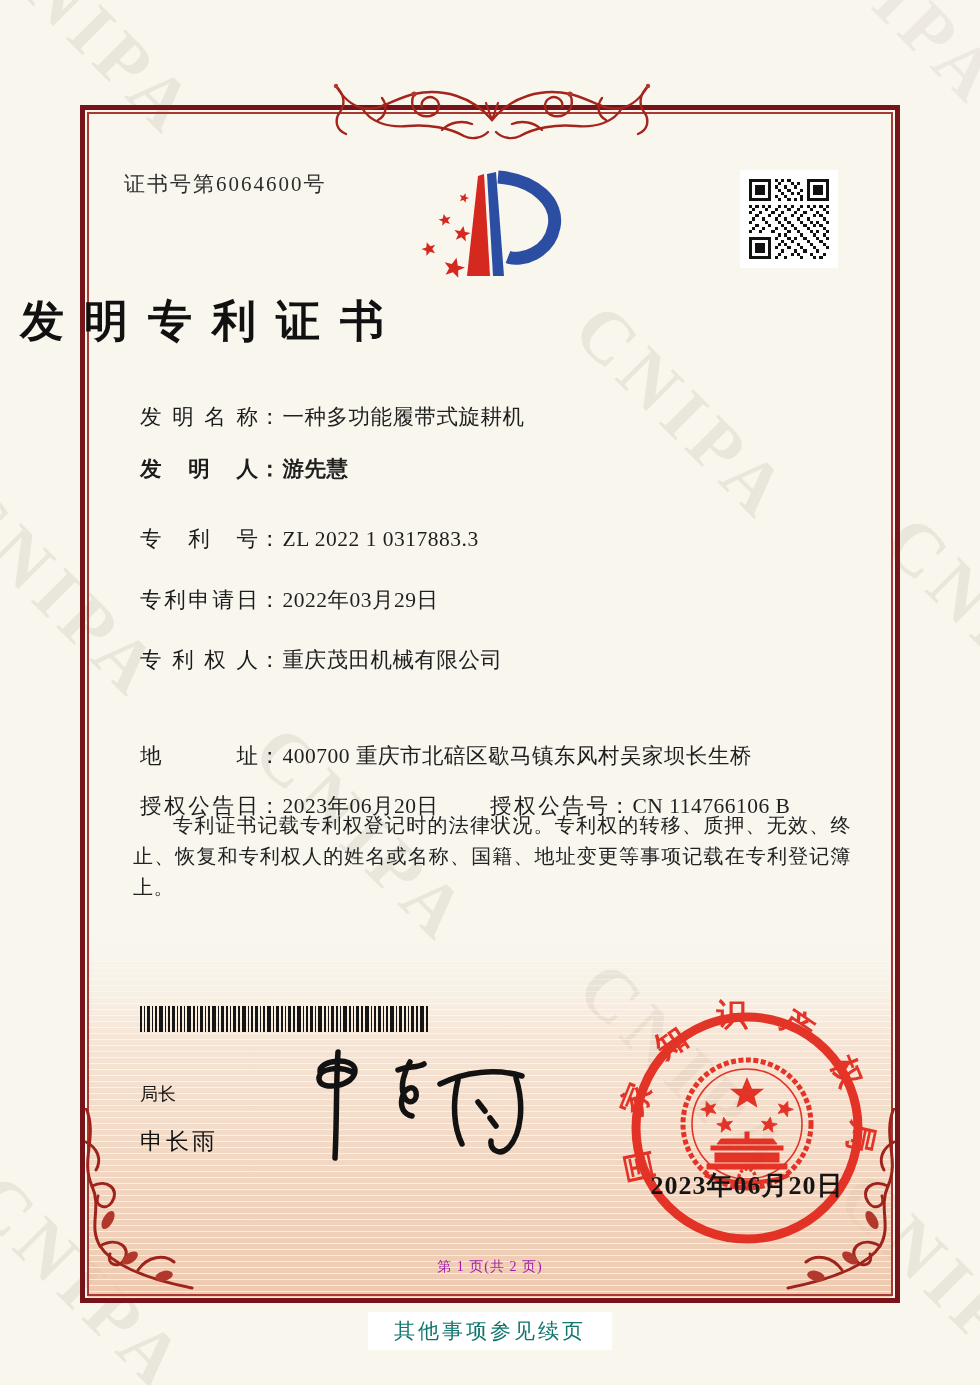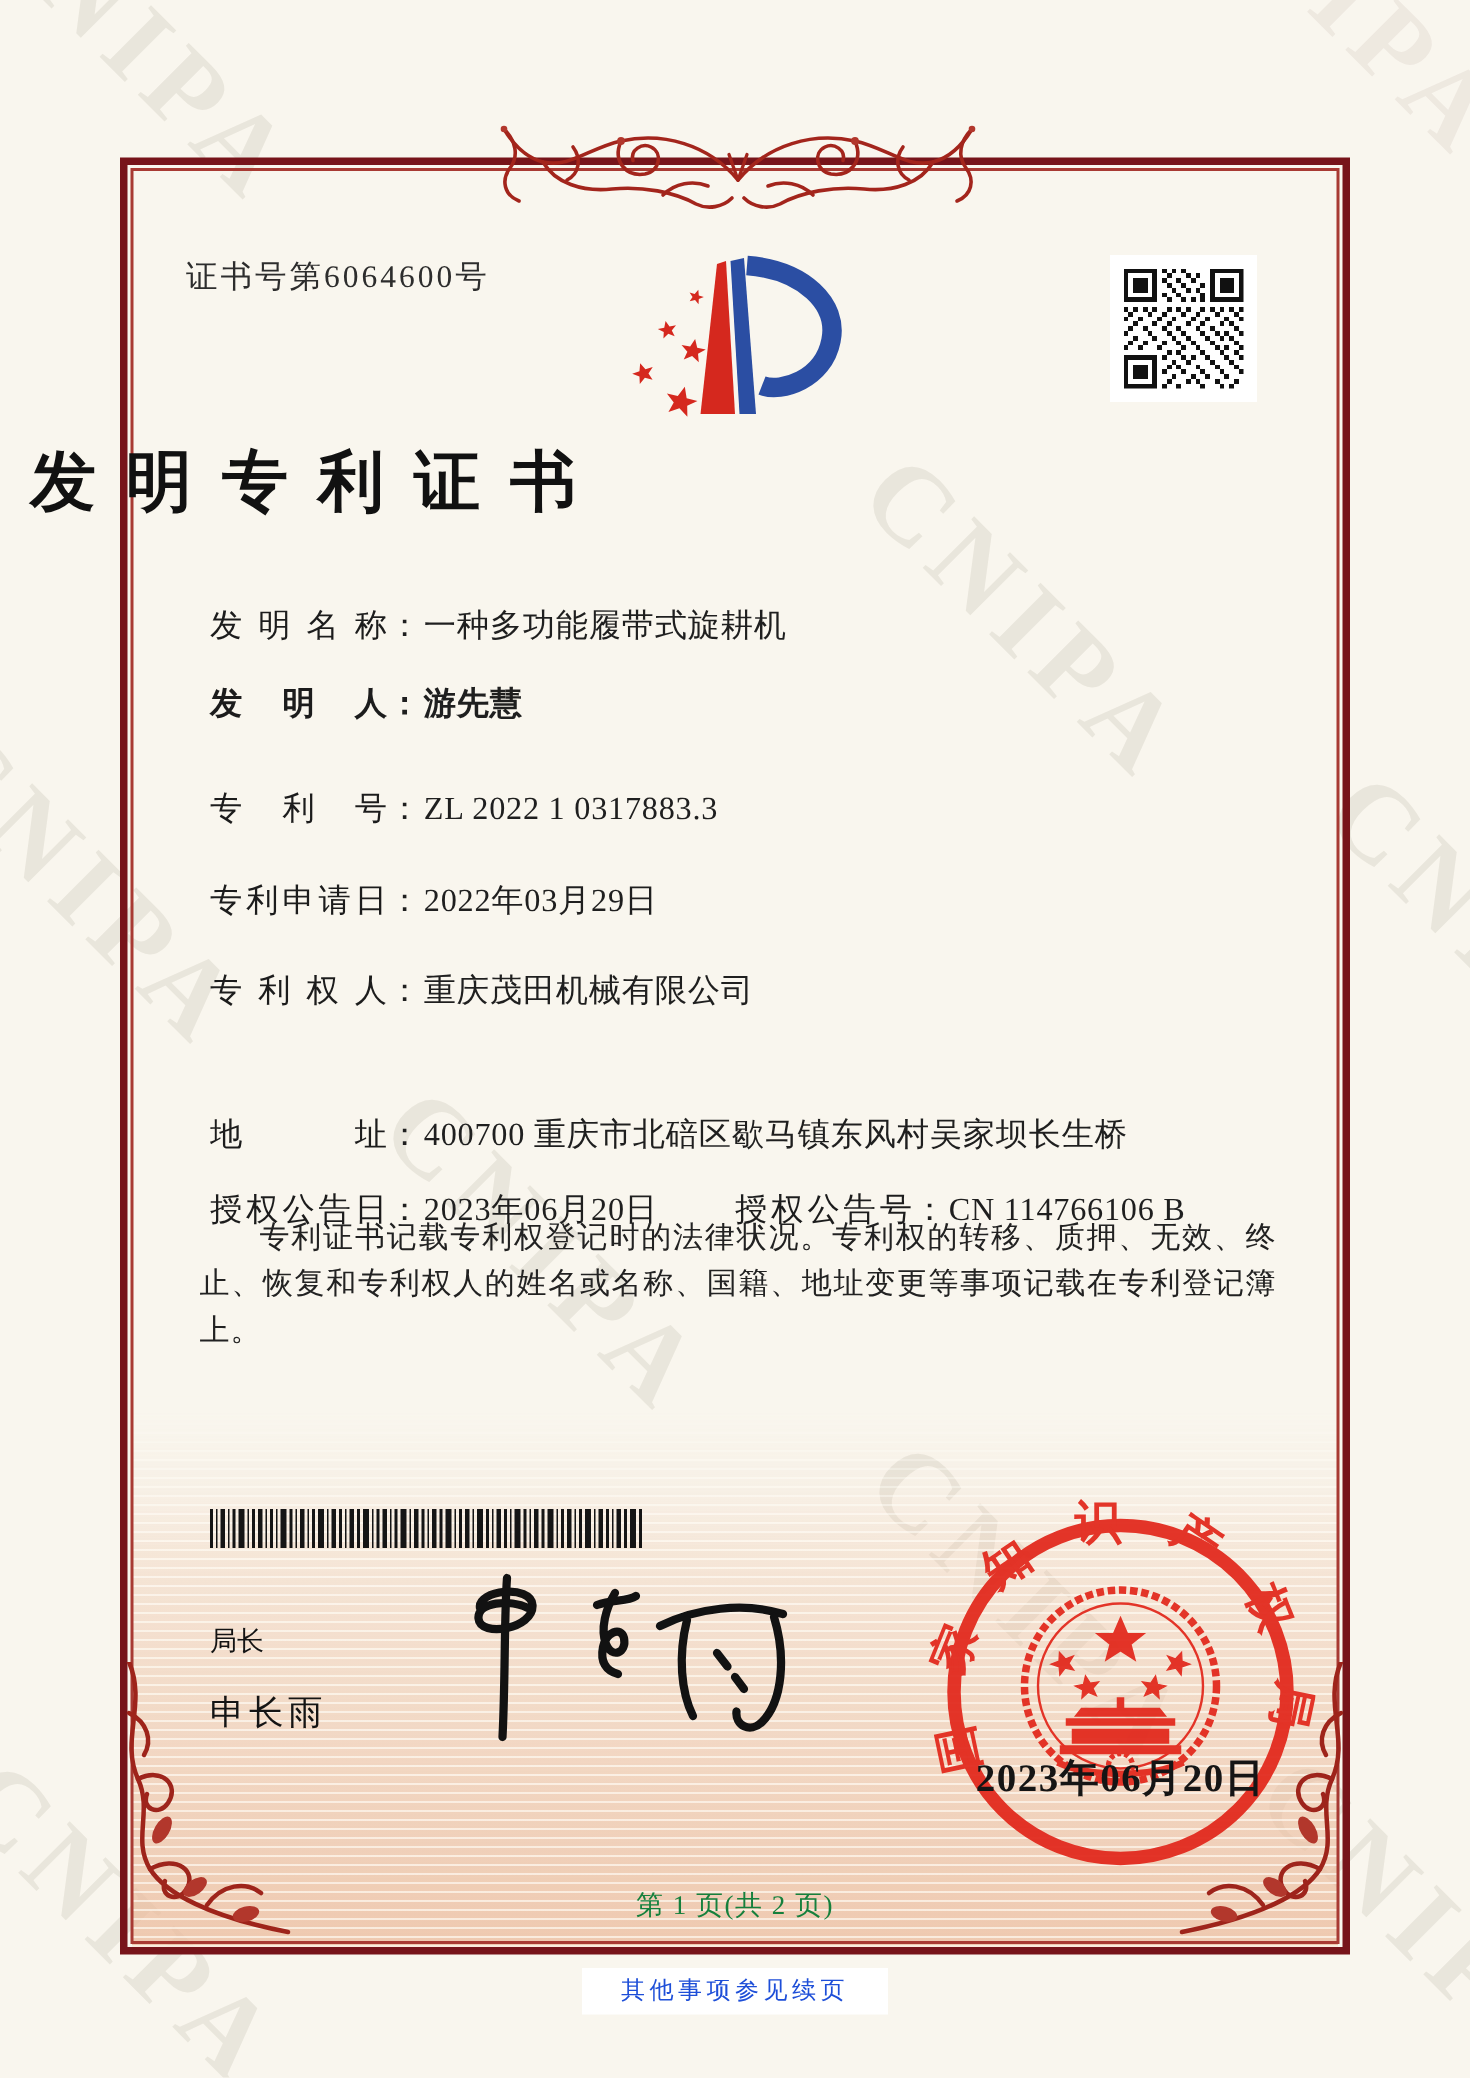--- a/index.html
+++ b/index.html
@@ -70,27 +70,27 @@
   .signer-title{position:absolute;left:140px;top:1082px;z-index:4;font-family:"Liberation Sans","DejaVu Sans",sans-serif;font-size:18px;color:#141414;}
   .signer-name{position:absolute;left:140px;top:1126px;z-index:4;font-family:"Liberation Sans","DejaVu Sans",sans-serif;font-size:23px;color:#141414;letter-spacing:3px;}
   .signature{position:absolute;left:292px;top:1046px;z-index:5;}
 
   .seal{position:absolute;left:617px;top:998px;width:260px;height:260px;z-index:5;opacity:0.93;}
   .seal-date{
     position:absolute;left:617px;top:1168px;width:260px;z-index:6;
     text-align:center;font-size:26px;font-weight:bold;color:#151515;letter-spacing:1px;
   }
 
-  .pageinfo{position:absolute;left:0;right:0;top:1258px;z-index:4;text-align:center;font-size:18px;color:#15803d;letter-spacing:1px;}
+  .pageinfo{position:absolute;left:0;right:0;top:1258px;z-index:4;text-align:center;font-size:14px;color:#a21caf;letter-spacing:1px;}
   .notebox{
     position:absolute;left:0;right:0;top:1312px;z-index:4;text-align:center;
   }
   .notebox span{
     display:inline-block;background:#ffffff;padding:5px 26px;
-    font-size:16px;letter-spacing:3px;color:#1d4ed8;
+    font-size:21px;letter-spacing:3px;color:#0f766e;
   }
 </style>
 </head>
 <body>
 
 <div class="page">
 
   <span class="wm" style="left:-45px;top:-15px;">CNIPA</span>
   <span class="wm light" style="left:760px;top:-45px;">CNIPA</span>
   <span class="wm" style="left:548px;top:370px;">CNIPA</span>

